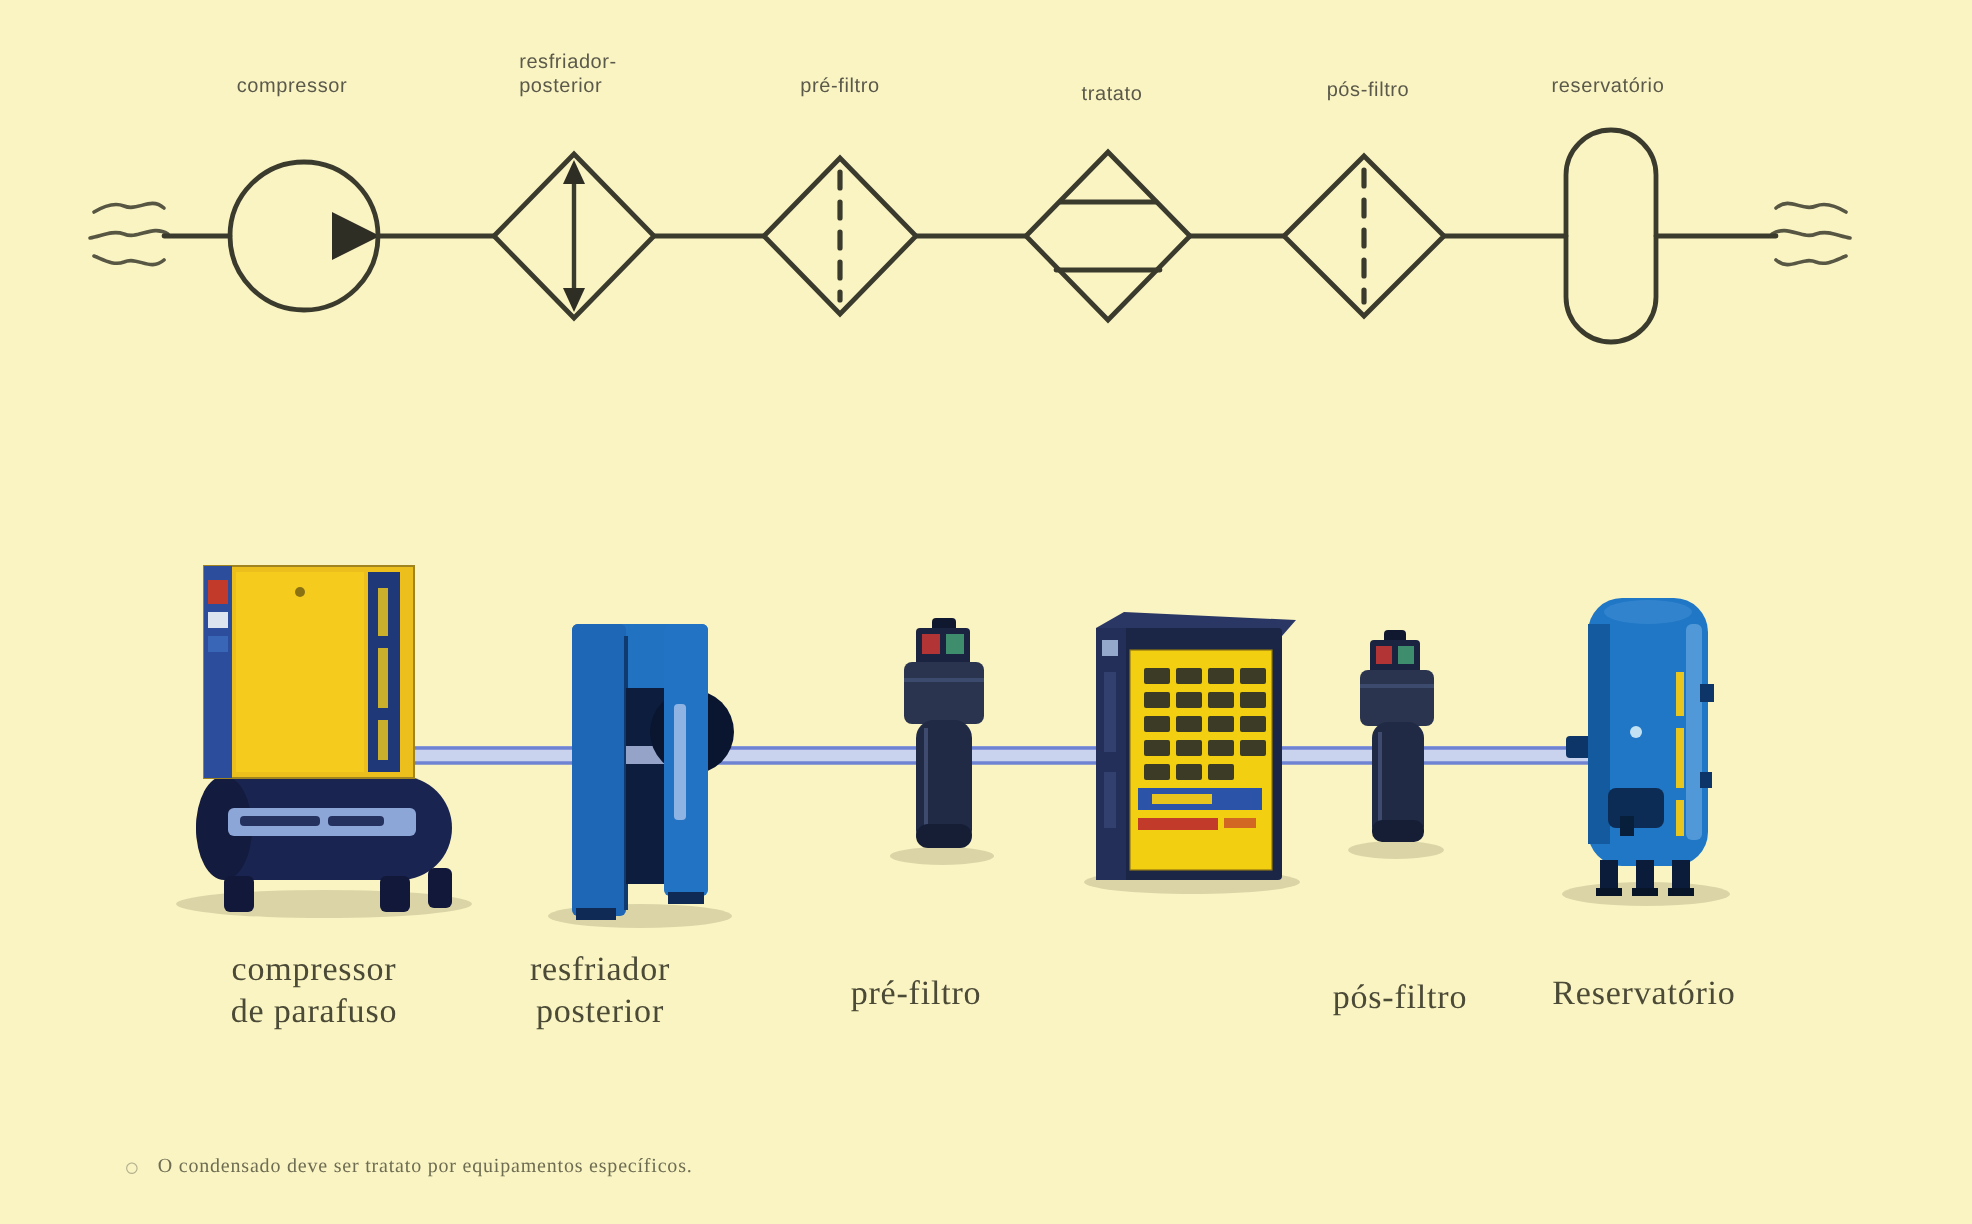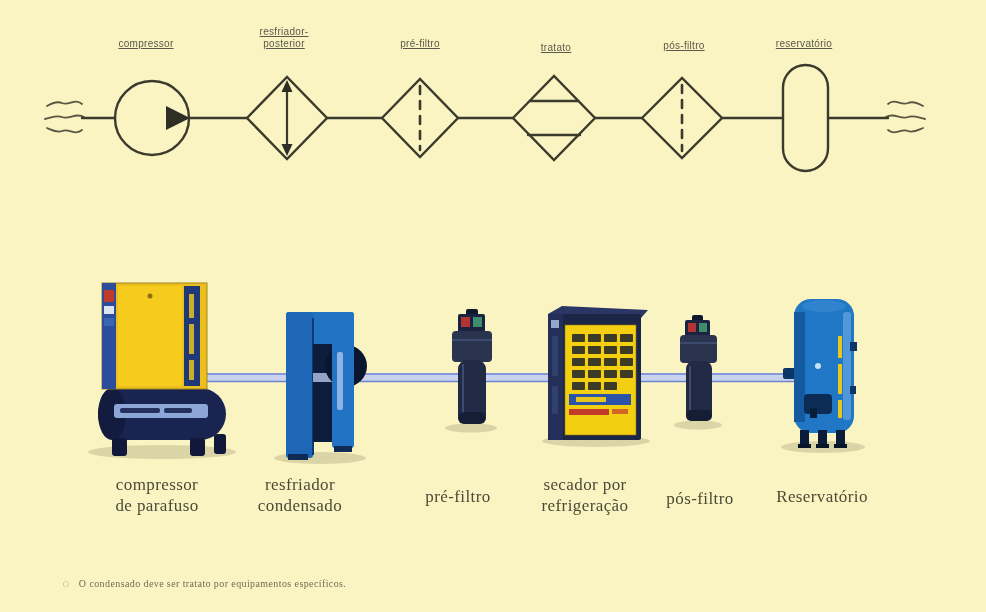--- a/index.html
+++ b/index.html
@@ -4,22 +4,22 @@
 <style>
   html,body { margin:0; padding:0; }
   .page {
     position:relative; width:986px; height:612px;
     background:#FAF4C3; overflow:hidden;
     font-family:"Liberation Sans", sans-serif;
   }
   svg.layer { position:absolute; left:0; top:0; width:986px; height:612px; display:block; }
   .top-label {
     position:absolute; transform:translateX(-50%);
-    text-align:center; white-space:pre-line;
-    font-size:10px; line-height:1.2; color:#5A594A; letter-spacing:.3px;text-decoration:underline;
+    white-space:pre-line;
+    font-size:10px; line-height:1.2; color:#5A594A; letter-spacing:.3px;
   }
   .eq-label {
     position:absolute; transform:translateX(-50%);
     text-align:center; white-space:pre-line;
     font-family:"Liberation Serif", serif;
     font-size:17px; line-height:1.25; color:#4B4A36; letter-spacing:.4px;
   }
   .footnote {
     position:absolute; left:62px; top:577px;
     display:flex; align-items:center;
@@ -237,24 +237,22 @@
   <div class="top-label" style="left:284px; top:26px;">resfriador-
 posterior</div>
   <div class="top-label" style="left:420px; top:38px;">pré-filtro</div>
   <div class="top-label" style="left:556px; top:42px;">tratato</div>
   <div class="top-label" style="left:684px; top:40px;">pós-filtro</div>
   <div class="top-label" style="left:804px; top:38px;">reservatório</div>
 
   <div class="eq-label" style="left:157px; top:474px;">compressor
 de parafuso</div>
   <div class="eq-label" style="left:300px; top:474px;">resfriador
-condensado</div>
+posterior</div>
   <div class="eq-label" style="left:458px; top:486px;">pré-filtro</div>
-  <div class="eq-label" style="left:585px; top:474px;">secador por
-refrigeração</div>
   <div class="eq-label" style="left:700px; top:488px;">pós-filtro</div>
   <div class="eq-label" style="left:822px; top:486px;">Reservatório</div>
 
   <div class="footnote">
     <span class="marker">○</span>
     <span class="note-text">O condensado deve ser tratato por equipamentos específicos.</span>
   </div>
 
 </div>
 

